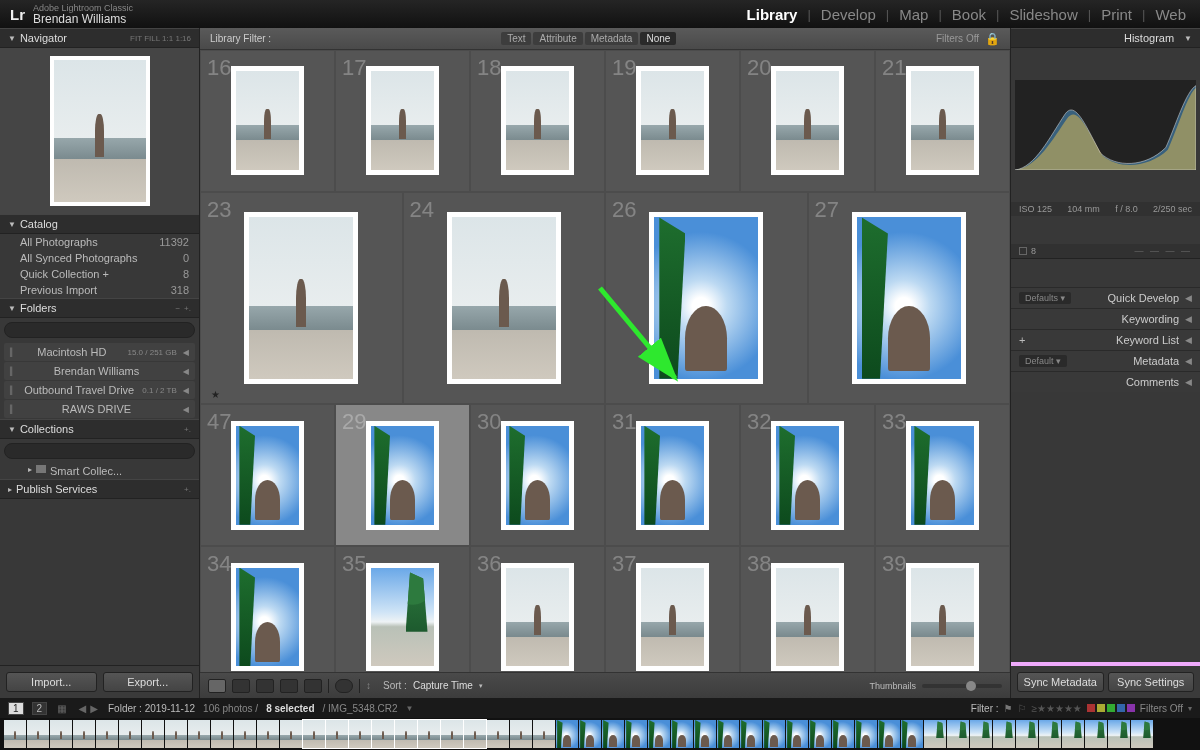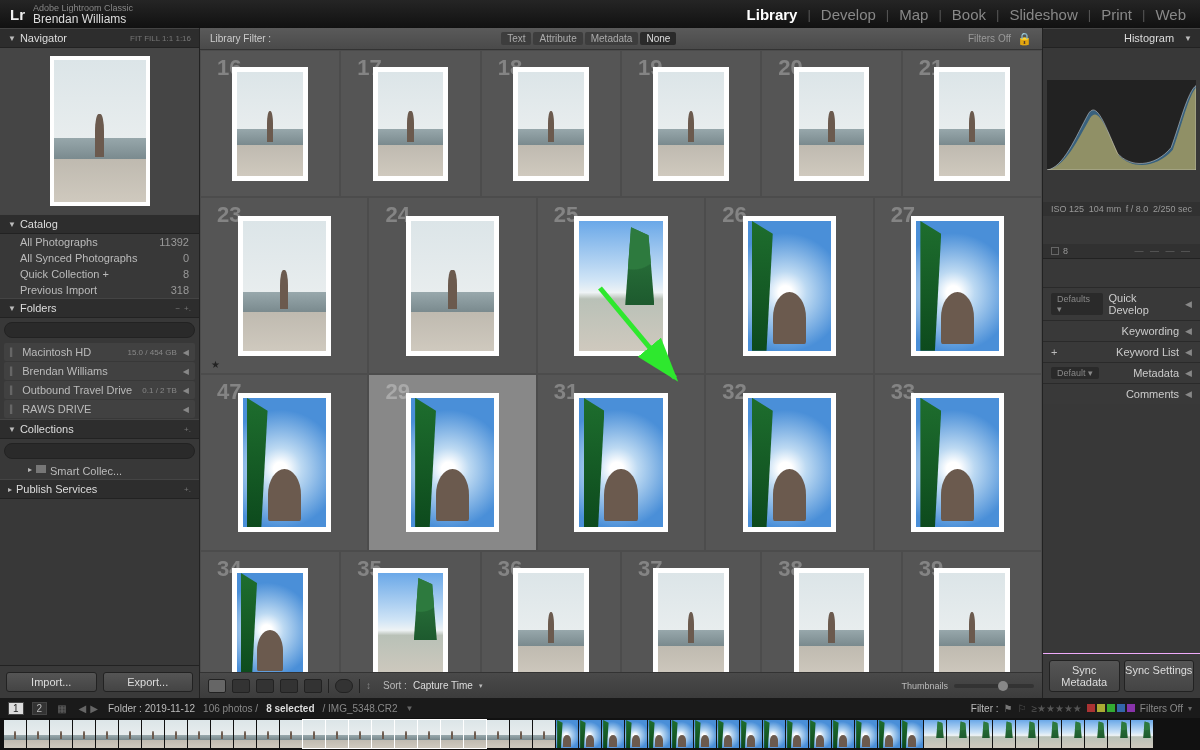--- a/index.html
+++ b/index.html
@@ -9,70 +9,70 @@
   .title-block { line-height: 1; }
   .title-block .small { font-size: 9px; color: #888; }
   .title-block .user { font-size: 12px; color: #ddd; }
   .modules { margin-left: auto; display: flex; gap: 6px; font-size: 15px; color: #888; align-items: center;}
   .modules span { padding: 2px 4px; cursor: pointer; }
   .modules .sep { color: #555; font-size: 13px; padding:0;}
   .modules .active { color: #fff; font-weight: 600; }
   .app { display: flex; height: 670px; }
   .panel { background: #383838; display: flex; flex-direction: column; font-size: 11px; }
   .panel.left { width: 200px; border-right: 1px solid #222;}
-  .panel.right { width: 158px; border-left: 1px solid #222; gap: 28px;}
+  .panel.right { width: 190px; border-left: 1px solid #222; gap: 28px;}
   .panel-header { background: #2d2d2d; padding: 3px 8px; display: flex; align-items: center; gap: 4px; border-top: 1px solid #444; border-bottom: 1px solid #222; color: #ddd; cursor: pointer;}
   .panel-header .tri { font-size: 8px; color: #bbb;}
   .panel-header .spacer { flex: 1; }
   .panel-header .tiny { font-size: 8px; color: #777; }
   .nav-preview { background: #454545; padding: 8px; display: flex; justify-content: center; }
   .nav-preview .img { width: 100px; height: 150px; background:#fff; padding:4px;}
   .thumb-render { width:100%; height:100%; display:block;}
   .catalog-row, .folder-row, .collection-row { display:flex; padding:2px 10px 2px 20px; color:#bbb; cursor:pointer; }
   .catalog-row .count { margin-left:auto; color:#999; }
   .folder-row { gap:6px; align-items:center; background:#414141; margin:1px 4px; padding:3px 6px; border-radius:2px;}
   .folder-row .bar{ font-size:8px; color:#666;}
-  .folder-row .name{ flex:1; overflow:hidden; text-overflow:ellipsis; white-space:nowrap;}
+  .folder-row .name{ flex:1; overflow:hidden; text-overflow:ellipsis; white-space:nowrap;text-align:center;}
   .folder-row .stat{ font-size:8px; color:#888;}
   .folder-row .chev{ font-size:8px; color:#888;}
   .filter-input { margin:4px; background:#2a2a2a; border:1px solid #222; border-radius:10px; height:16px; }
   .left-buttons { margin-top:auto; display:flex; gap:6px; padding:6px; background:#3a3a3a; border-top:1px solid #222;}
   .btn { flex:1; background: linear-gradient(#555,#444); border:1px solid #222; color:#ddd; font-size:11px; padding:3px 0; text-align:center; border-radius:3px; cursor:pointer;}
   .center { flex:1; background:#4c4c4c; display:flex; flex-direction:column; position:relative; }
   .filterbar { height:22px; background: linear-gradient(#5a5a5a,#4a4a4a); display:flex; align-items:center; font-size:10px; color:#ccc; padding:0 10px; gap:10px; border-bottom:1px solid #333;}
   .filterbar .tabs { margin-left:auto; display:flex; gap:2px; }
   .filterbar .tabs span{ background:#3d3d3d; padding:1px 6px; border-radius:2px; color:#aaa; cursor:pointer;}
   .filterbar .right-side { margin-left:auto; display:flex; align-items:center; gap:6px;}
   .lock { color:#cc9933; font-size:12px;}
   .grid { flex:1; overflow:auto; background:#4c4c4c; }
   .grid-row { display:flex; }
   .cell { flex:1; aspect-ratio: 1/1.05; min-width:0; background:#555; border:1px solid #4c4c4c; display:flex; flex-direction:column; align-items:center; justify-content:center; position:relative; padding:8px;}
   .cell.selected { background:#888; }
-  .cell .num { position:absolute; top:4px; left:16px; font-size:22px; font-weight:bold; color:rgba(255,255,255,0.28); }
+  .cell .num { position:absolute; top:4px; left:6px; font-size:22px; font-weight:normal; color:rgba(255,255,255,0.28); }
   .cell .frame { background:#fff; padding:5px; width: 62%; height: 88%; display:flex;}
   .cell .star { position:absolute; bottom:3px; left:10px; font-size:10px; color:#222;}
   .toolbar { height:26px; background: linear-gradient(#4a4a4a,#3c3c3c); display:flex; align-items:center; padding:0 8px; gap:6px; font-size:10px; color:#bbb; border-top:1px solid #333;}
   .tool-icon { width:18px; height:14px; background:#333; border:1px solid #222; border-radius:2px; cursor:pointer;}
   .tool-icon.active{ background:#666;}
   .toolbar .sort-label{ margin-left:6px;}
   .toolbar .thumb-label{ margin-left:auto; font-size:9px;}
   .slider { width:80px; height:4px; background:#333; border-radius:2px; position:relative;}
   .slider .knob{ position:absolute; top:-3px; left:55%; width:10px; height:10px; background:#888; border-radius:50%;}
   
   .histogram { height:90px; background:#222; margin:4px; position:relative; overflow:hidden;}
   .histogram svg{ width:100%; height:100%;}
   .histo-meta { display:flex; justify-content:space-between; font-size:9px; color:#999; padding:2px 8px; background:#313131;}
   .fileline{display:flex; align-items:center; gap:4px; padding:2px 8px; font-size:9px; color:#999; background:#313131; border-bottom:1px solid #222;}
   .fileline .sq{width:8px;height:8px;border:1px solid #666;}
   .rpanel-row { display:flex; align-items:center; padding:4px 8px; background:#393939; border-top:1px solid #2a2a2a; color:#ccc; cursor:pointer;}
   .rpanel-row .pill{ font-size:9px; background:#2a2a2a; padding:1px 6px; border-radius:2px; margin-right:6px; color:#888;}
   .rpanel-row .label{ margin-left:auto;}
   .rpanel-row .arrow{ margin-left:6px; font-size:9px; color:#888;}
   .rpanel-row .plus{ font-size:11px; color:#bbb; margin-right:6px;}
-  .right-buttons { margin-top:auto; display:flex; gap:4px; padding:6px; background:#3a3a3a; border-top:1px solid #f0abfc;}
+  .right-buttons { margin-top:auto; display:flex; gap:4px; padding:6px; background:#3a3a3a; border-top:4px solid #f0abfc;}
   
   .statusbar { height:20px; background:#1a1a1a; display:flex; align-items:center; padding:0 8px; font-size:10px; color:#bbb; gap:8px;}
   .statusbar .box{ background:#333; padding:0 4px; border:1px solid #444;}
   .statusbar .box.on{ background:#ddd; color:#222;}
   .statusbar .arrows span{ color:#666; padding:0 2px; cursor:pointer;}
   .statusbar .right{ margin-left:auto; display:flex; align-items:center; gap:5px;}
   .star-row span{ color:#555; font-size:10px;}
   
   .filmstrip { height:32px; background:#111; display:flex; align-items:center; padding:2px 4px; gap:1px; overflow:hidden;}
   .filmstrip .fthumb { width:22px; height:28px; background:#ccc; flex-shrink:0; cursor:pointer; position:relative;}
@@ -157,21 +157,21 @@
       <span>Folders</span>
       <span class="spacer"></span>
       <span class="tiny">−</span>
       <span class="tiny">+.</span>
     </div>
     <div class="filter-input"></div>
     <div id="folders-list">
         <div class="folder-row">
           <span class="bar">▍</span>
           <span class="name">Macintosh HD</span>
-          <span class="stat">15.0 / 454 GB</span>
+          <span class="stat">15.0 / 251 GB</span>
           <span class="chev">◀</span>
         </div>
         <div class="folder-row">
           <span class="bar">▍</span>
           <span class="name">Brendan Williams</span>
           <span class="stat"></span>
           <span class="chev">◀</span>
         </div>
         <div class="folder-row">
           <span class="bar">▍</span>
@@ -275,26 +275,20 @@
             </div>
             <div class="star">★</div>
           </div>
           <div class="cell">
             <div class="num">24</div>
             <div class="frame">
               <div class="thumb-render sky1"></div>
             </div>
           </div>
           <div class="cell">
-            <div class="num">25</div>
-            <div class="frame">
-              <div class="thumb-render sky2"></div>
-            </div>
-          </div>
-          <div class="cell">
             <div class="num">26</div>
             <div class="frame">
               <div class="thumb-render sky3"></div>
             </div>
           </div>
           <div class="cell">
             <div class="num">27</div>
             <div class="frame">
               <div class="thumb-render sky3"></div>
             </div>
@@ -302,20 +296,26 @@
         </div>
         <div class="grid-row">
           <div class="cell">
             <div class="num">47</div>
             <div class="frame">
               <div class="thumb-render sky3"></div>
             </div>
           </div>
           <div class="cell selected">
             <div class="num">29</div>
+            <div class="frame">
+              <div class="thumb-render sky3"></div>
+            </div>
+          </div>
+          <div class="cell">
+            <div class="num">30</div>
             <div class="frame">
               <div class="thumb-render sky3"></div>
             </div>
           </div>
           <div class="cell">
             <div class="num">31</div>
             <div class="frame">
               <div class="thumb-render sky3"></div>
             </div>
           </div>

